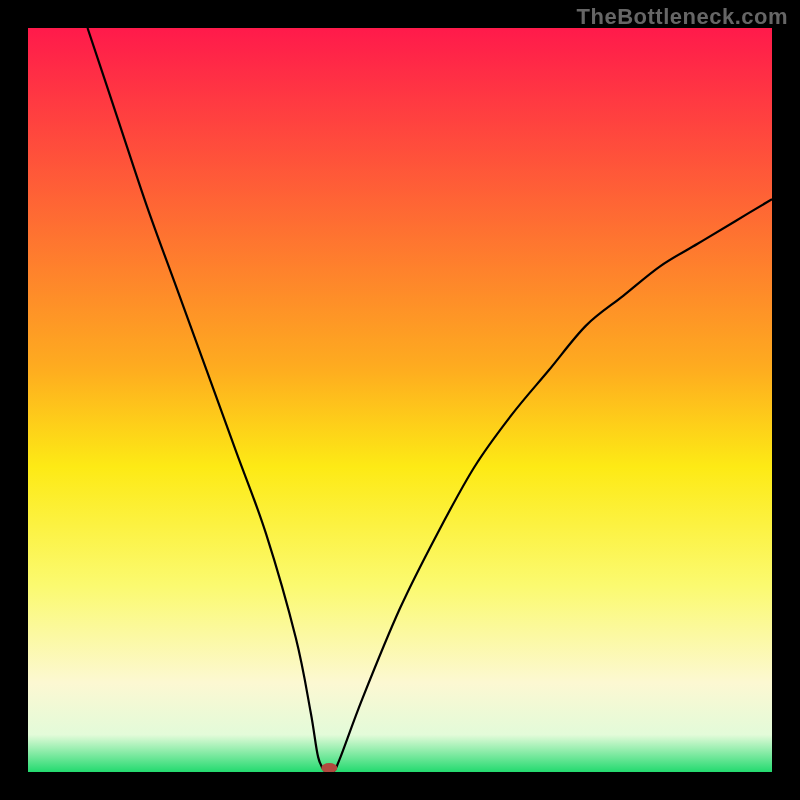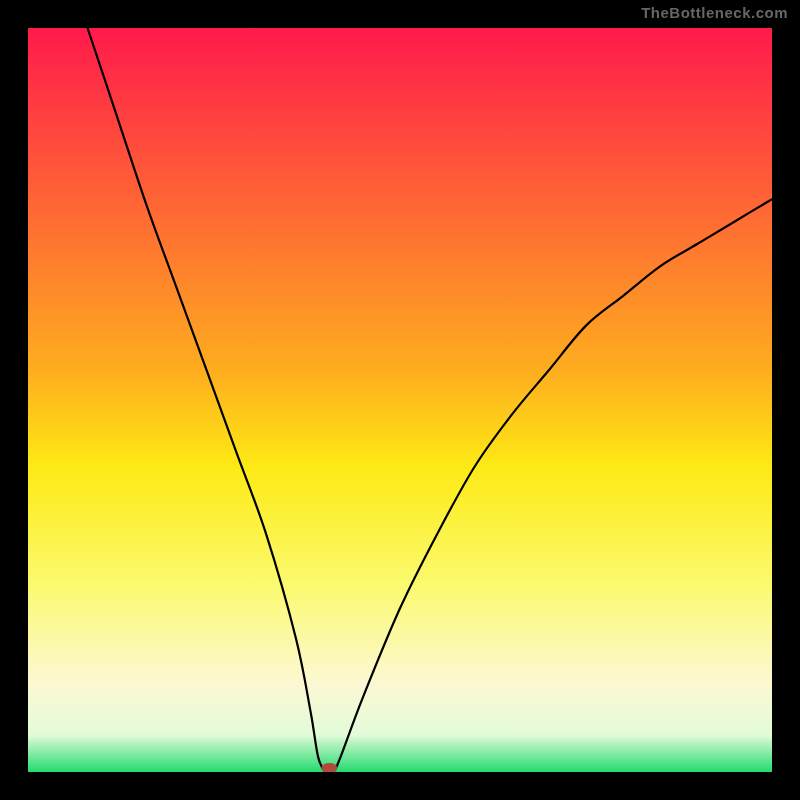--- a/index.html
+++ b/index.html
@@ -15,21 +15,21 @@
     position: relative;
     width: 800px;
     height: 800px;
     background: #000;
   }
   .watermark {
     position: absolute;
     top: 4px;
     right: 12px;
     color: #666;
-    font-size: 15px;
+    font-size: 22px;
     font-weight: 600;
     letter-spacing: 0.5px;
     z-index: 5;
     user-select: none;
   }
   .plot-wrap {
     position: absolute;
     left: 28px;
     top: 28px;
     width: 744px;

